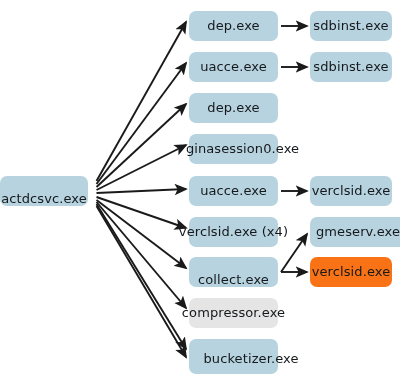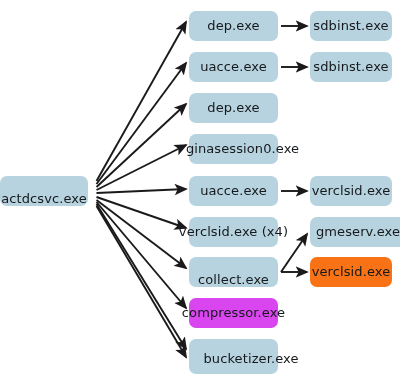--- a/index.html
+++ b/index.html
@@ -95,21 +95,21 @@
       </div>
       <div class="node" style="left: 189px; top: 176px; width: 89px; height: 30px; background: rgb(183, 211, 223); color: rgb(21, 25, 28);">
         <span class="node-label">uacce.exe</span>
       </div>
       <div class="node" style="left: 189px; top: 217px; width: 89px; height: 30px; background: rgb(183, 211, 223); color: rgb(21, 25, 28);">
         <span class="node-label">verclsid.exe (x4)</span>
       </div>
       <div class="node" style="left: 189px; top: 257px; width: 89px; height: 30px; background: rgb(183, 211, 223); color: rgb(21, 25, 28); align-items: flex-end;">
         <span class="node-label">collect.exe</span>
       </div>
-      <div class="node" style="left: 189px; top: 298px; width: 89px; height: 30px; background: #d946ef; color: rgb(21, 25, 28);">
+      <div class="node" style="left: 189px; top: 298px; width: 89px; height: 30px; background: #e5e5e5; color: rgb(21, 25, 28);">
         <span class="node-label">compressor.exe</span>
       </div>
       <div class="node" style="left: 189px; top: 339px; width: 89px; height: 30px; background: rgb(183, 211, 223); color: rgb(21, 25, 28);">
         <span class="node-label">uploader.exe</span>
       </div>
       <div class="node" style="left: 189px; top: 344px; width: 89px; height: 30px; background: rgb(183, 211, 223); color: rgb(21, 25, 28); padding-left: 35px;">
         <span class="node-label">bucketizer.exe</span>
       </div>
       <div class="node" style="left: 310px; top: 11px; width: 82px; height: 30px; background: rgb(183, 211, 223); color: rgb(21, 25, 28);">
         <span class="node-label">sdbinst.exe</span>

